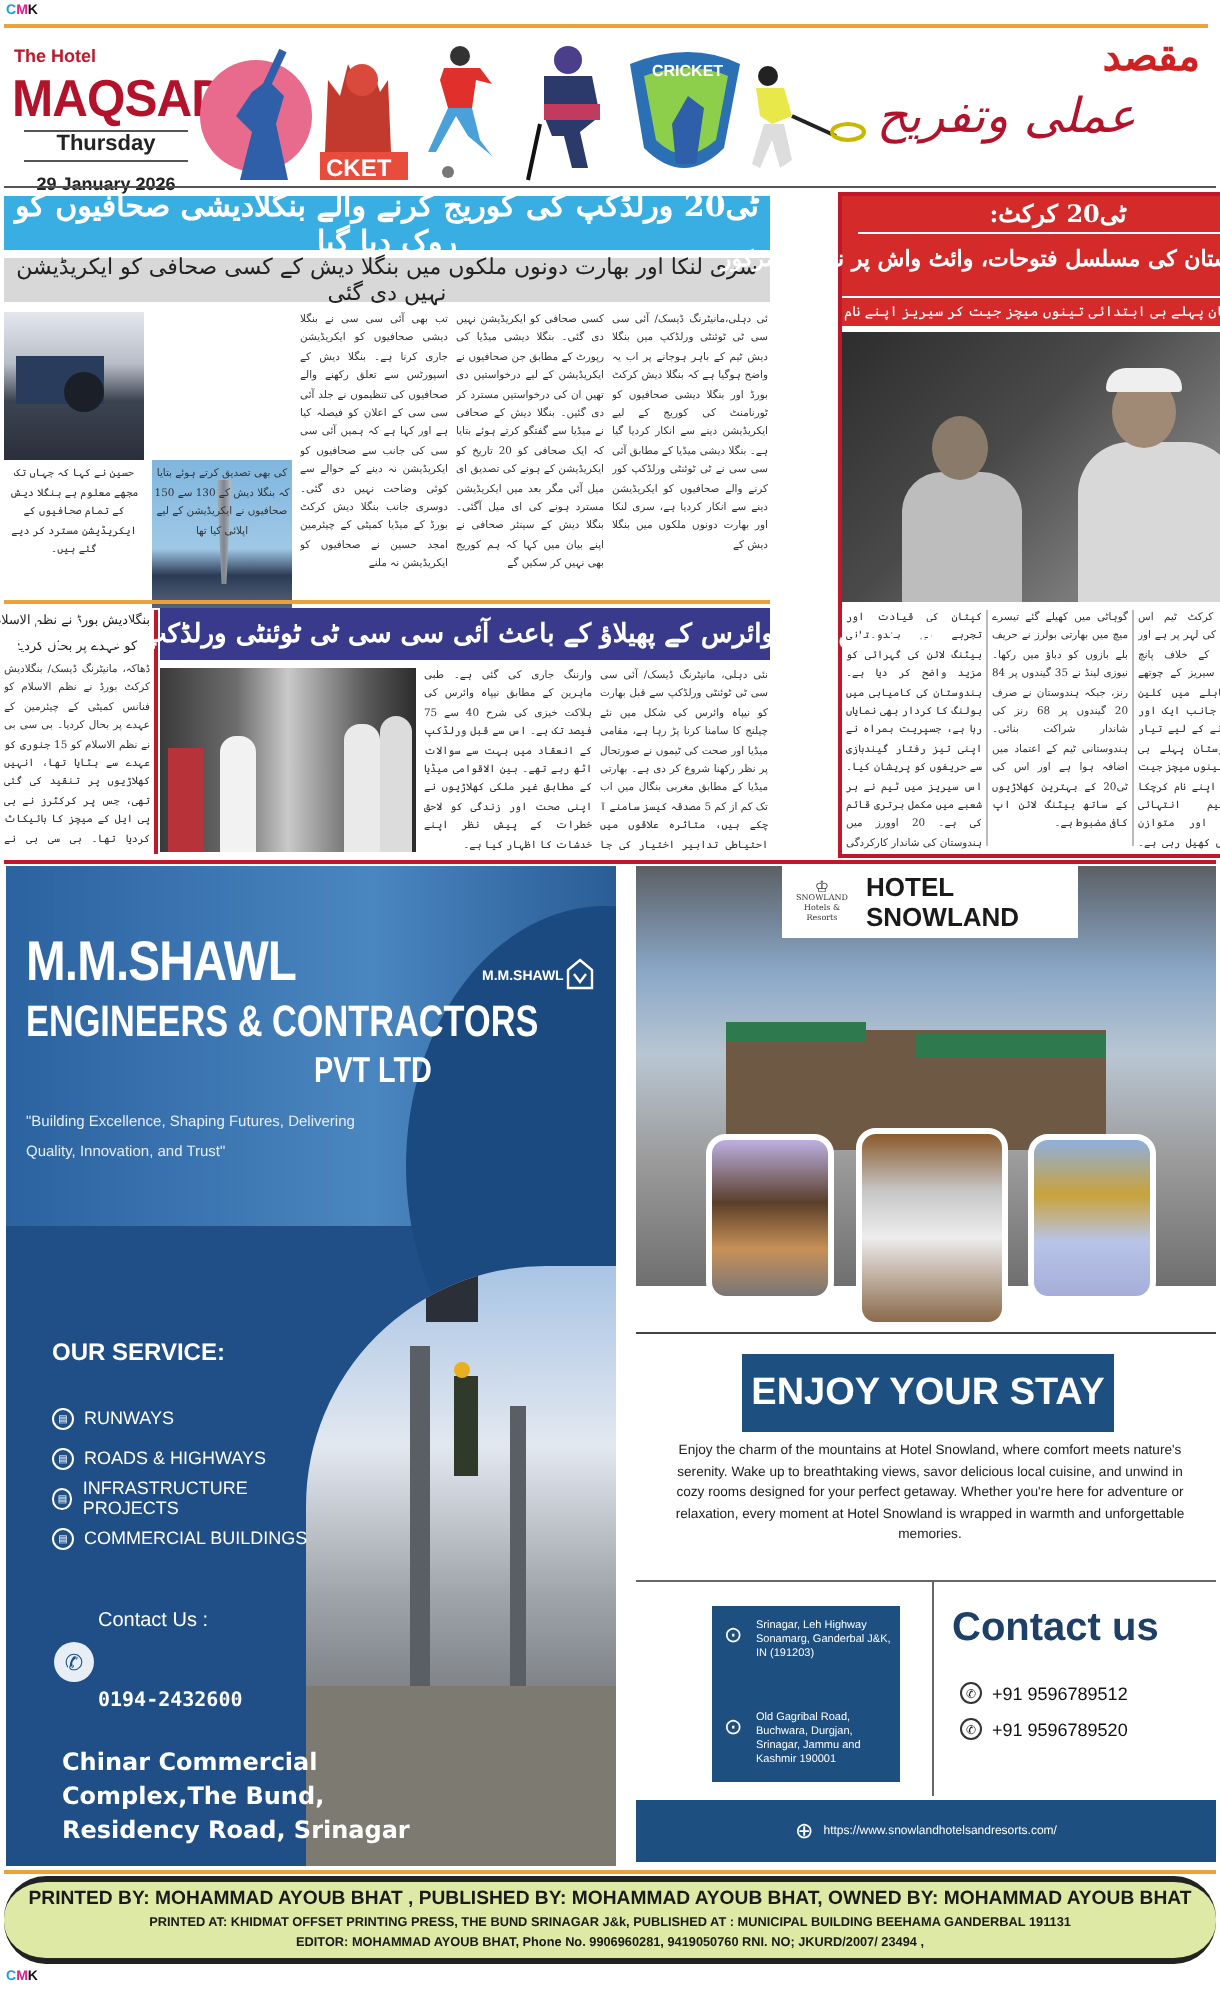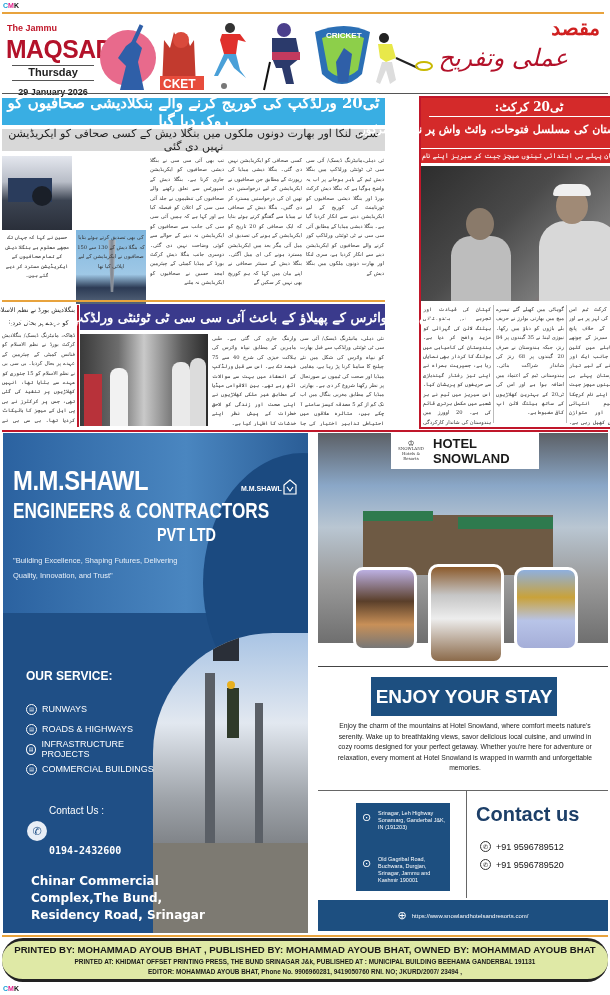--- a/index.html
+++ b/index.html
@@ -72,21 +72,21 @@
 </style>
 </head>
 <body>
 
 <div class="abs cmyk" style="left:3px;top:2px;">
   <span class="c">C</span><span class="m">M</span><span class="k">K</span>
 </div>
 <div class="abs rule-orange" style="left:2px;top:12px;width:602px;"></div>
 
 <div class="abs" style="left:0;top:14px;width:610px;height:80px;">
-  <div class="abs the-daily" style="left:7px;top:9px;">The Jammu</div>
+  <div class="abs the-daily" style="left:7px;top:9px;">The Hotel</div>
   <div class="abs maqsad" style="left:6px;top:20px;">MAQSAD</div>
   <div class="abs rule-dark" style="left:12px;top:51px;width:82px;"></div>
   <div class="abs day" style="left:12px;top:52px;width:82px;">Thursday</div>
   <div class="abs rule-dark" style="left:12px;top:66px;width:82px;"></div>
   <div class="abs date" style="left:10px;top:73px;width:86px;">29 January 2026</div>
 
   <svg class="abs" style="left:100px;top:4px;" width="370" height="76" viewBox="0 0 370 76">
     <g>
       <circle cx="28" cy="40" r="28" fill="#e86a8c"></circle>
       <path d="M20 72 L26 48 L18 40 L26 28 L34 22 L42 30 L38 44 L44 72 Z" fill="#2f5fa8"></path>

